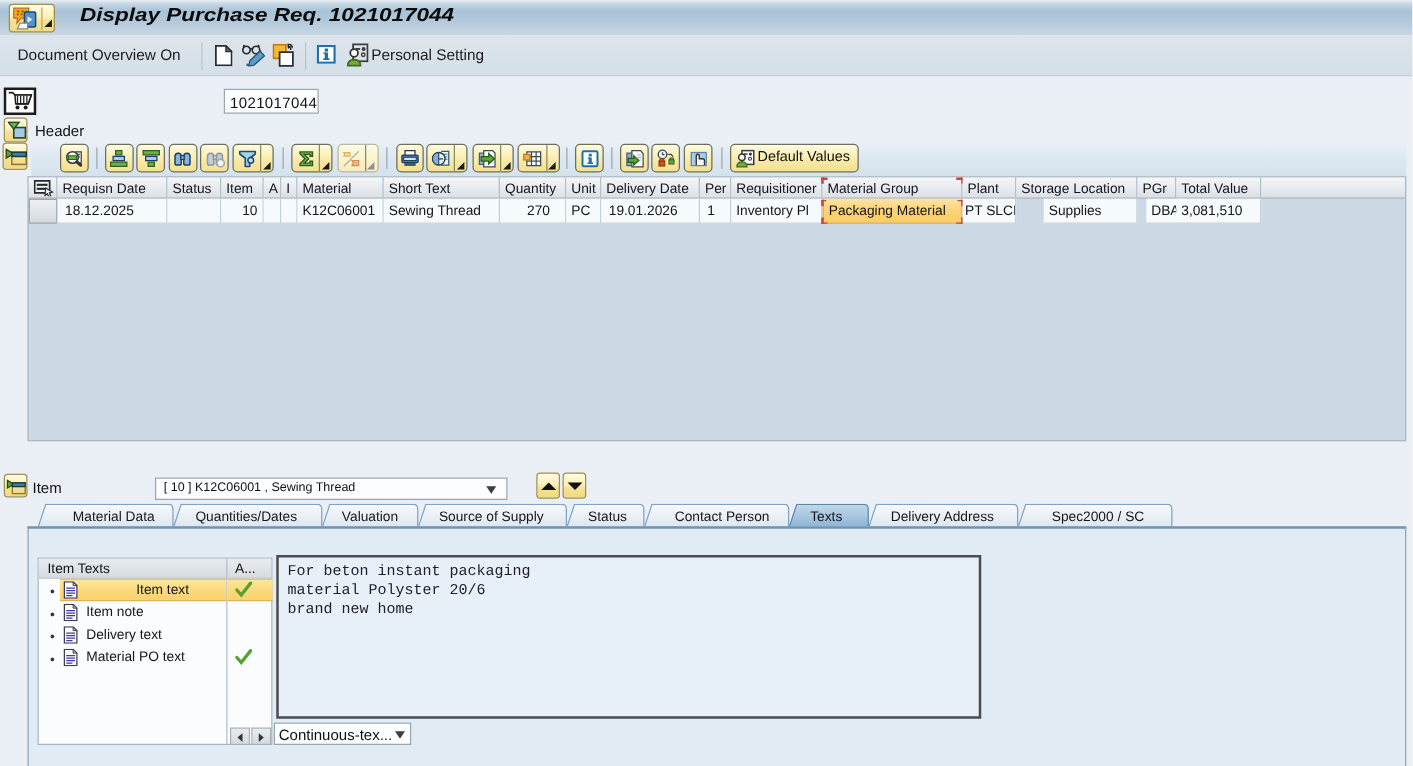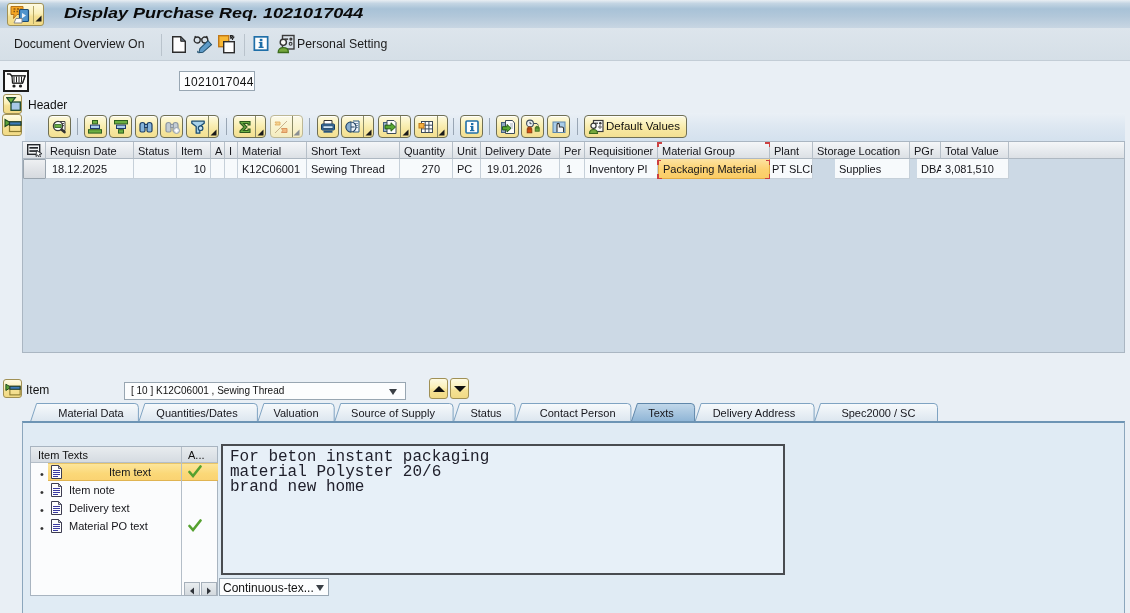--- a/index.html
+++ b/index.html
@@ -55,21 +55,21 @@
   
   #itemcombo{left:124px;top:382px;width:282px;height:18px;}
   
   #panel{left:22px;top:421px;width:1103px;height:192px;background:#e0ebf4;
          border-top:2px solid #6d94b4;border-left:1px solid #8ca6bc;border-right:1px solid #8ca6bc;box-sizing:border-box;}
   #list{left:30px;top:446px;width:188px;height:150px;background:#fbfcfd;border:1px solid #a8b4c0;box-sizing:border-box;}
   #listhead{position:absolute;left:0;top:0;width:186px;height:16px;
     background:linear-gradient(180deg,#e8ecef 0%,#d5dbe1 100%);border-bottom:1px solid #b4bec8;box-sizing:border-box;}
   .lrow{position:absolute;left:0;width:150px;height:18px;font-size:11px;padding-top:3px;box-sizing:border-box;}
   #textarea{left:221px;top:444px;width:564px;height:131px;background:#e7f0f8;border:2px solid #494c50;box-sizing:border-box;
-    font-family:"Liberation Mono",monospace;font-size:16px;color:#20202c;line-height:15px;padding:4px 0 0 7px;}
+    font-family:"Liberation Mono",monospace;font-size:12px;color:#20202c;line-height:15px;padding:4px 0 0 7px;}
   #combo2{left:219px;top:578px;width:110px;height:18px;}
   .lrow.sel{background:linear-gradient(180deg,#fce59b 0%,#fbd878 60%,#fad372 100%);border-top:1px solid #e8c568;border-bottom:1px solid #e0b452;}
   .bullet{position:absolute;left:9px;font-size:11px;color:#333;}
   .docicon{position:absolute;left:19px;width:13px;height:14px;}
   .ltext{position:absolute;left:38px;font-size:11px;color:#15151a;}
   .chk{position:absolute;left:157px;width:14px;height:13px;}
   .sbtn{position:absolute;top:135px;width:16px;height:14px;background:linear-gradient(180deg,#e9edf0,#d3d9de);
         border:1px solid #a6b0ba;box-sizing:border-box;text-align:center;padding-top:2px;}
 </style>
 </head>

